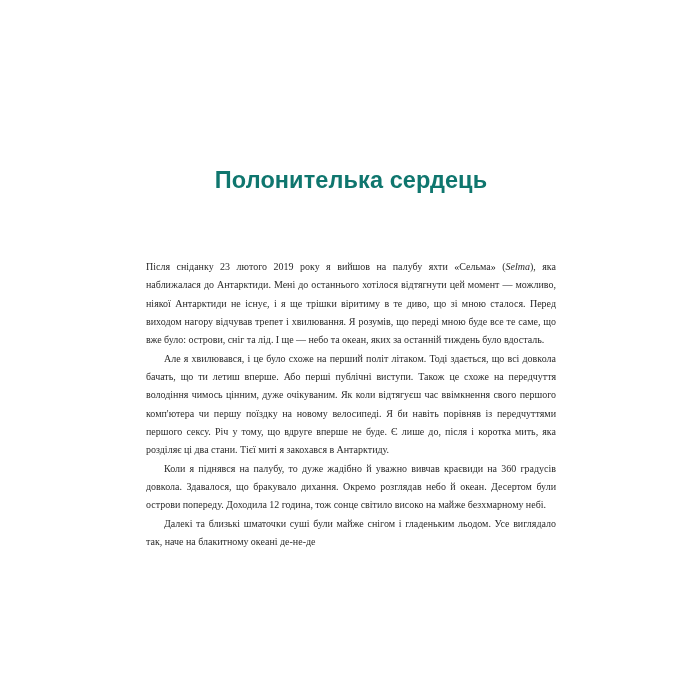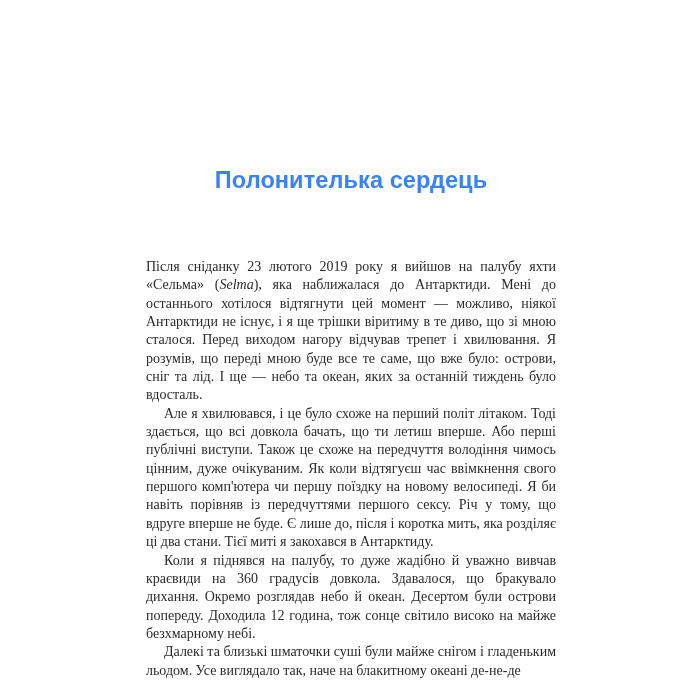--- a/index.html
+++ b/index.html
@@ -30,21 +30,21 @@
     left: 146px;
     top: 0;
     width: 410px;
   }
 
   .chapter-title {
     font-family: "Liberation Sans", "DejaVu Sans", sans-serif;
     font-size: 23.5px;
     font-weight: 600;
     letter-spacing: 0.1px;
-    color: #3b82f6;
+    color: #0f766e;
     text-align: center;
     margin: 0;
     padding: 0;
     position: absolute;
     left: 0;
     top: 166px;
     width: 410px;
     line-height: 1.2;
     white-space: nowrap;
   }
@@ -53,21 +53,21 @@
     position: absolute;
     left: 0;
     top: 258px;
     width: 410px;
   }
 
   .body-text p {
     margin: 0;
     padding: 0;
     font-family: "Liberation Serif", "DejaVu Serif", serif;
-    font-size: 14px;
+    font-size: 10px;
     line-height: 18.35px;
     text-align: justify;
     text-justify: inter-word;
     color: #2a2a2a;
     hyphens: manual;
     -webkit-hyphens: manual;
     word-spacing: -0.1px;
   }
 
   .body-text p.indent {

